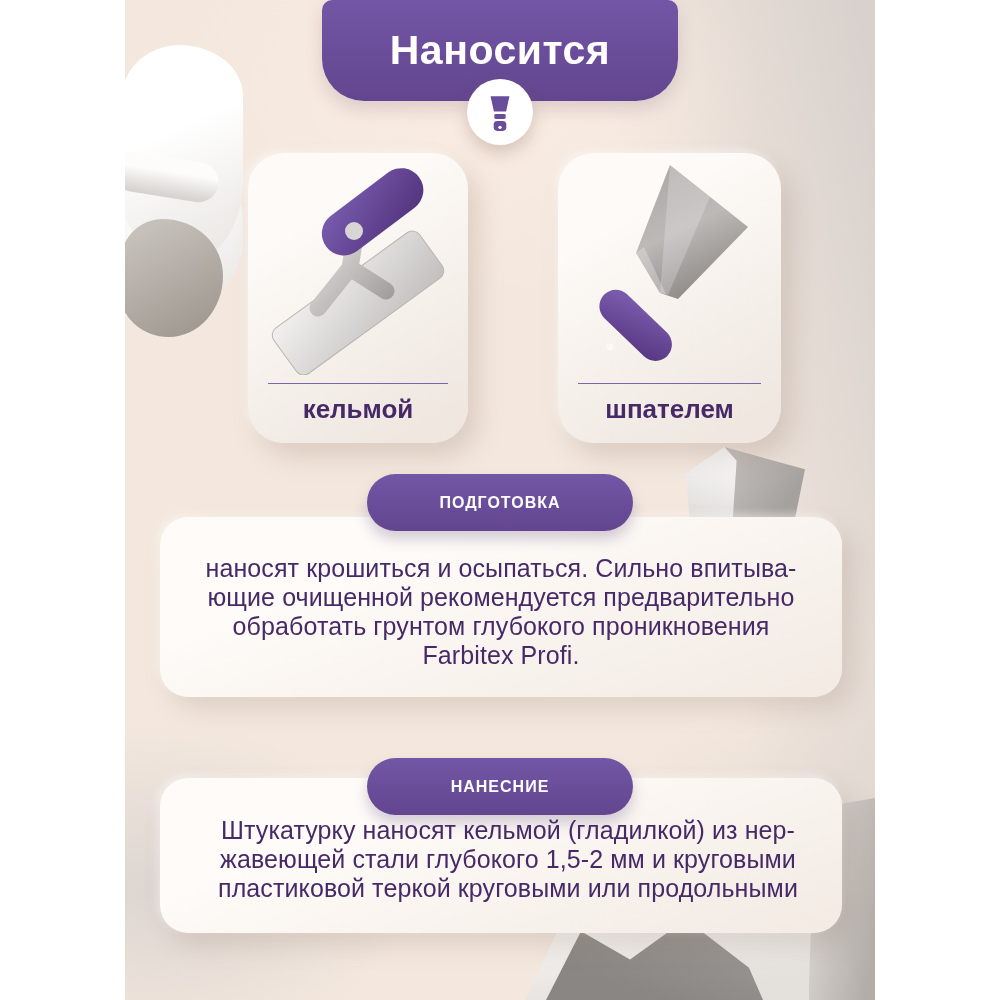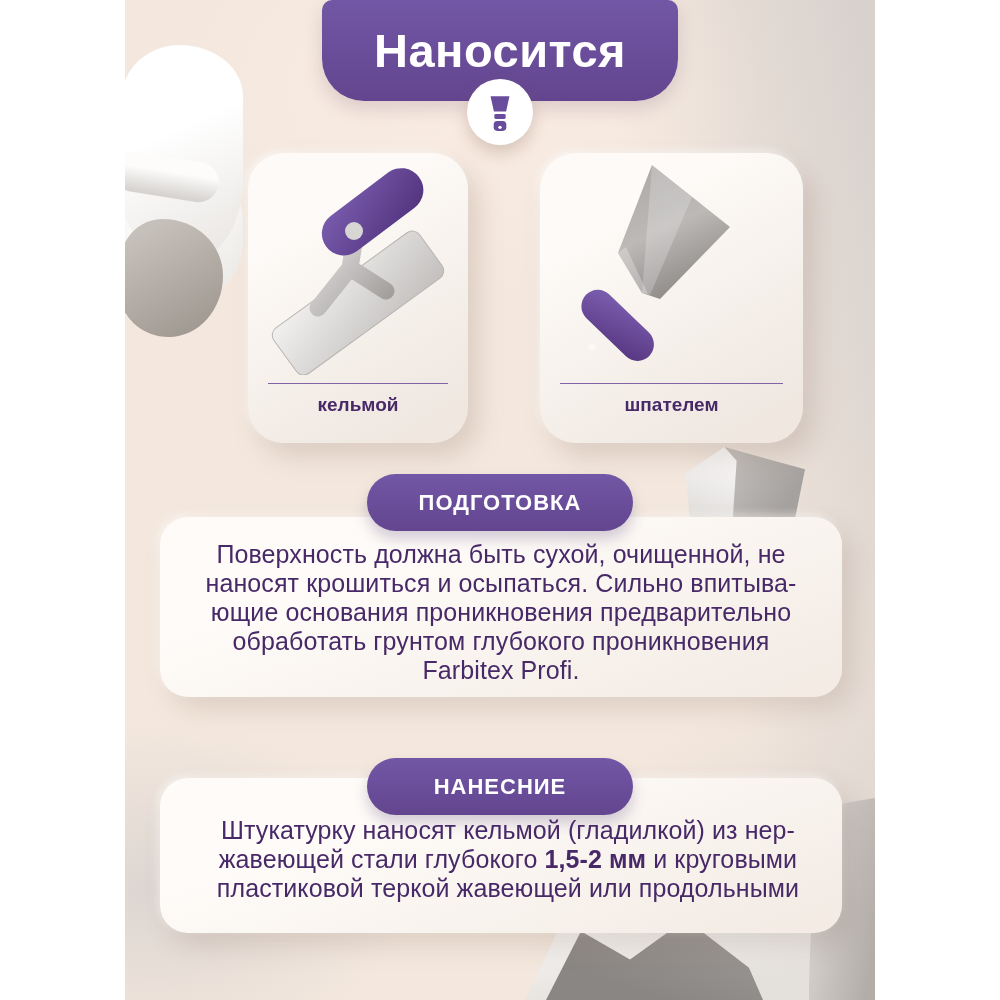--- a/index.html
+++ b/index.html
@@ -31,40 +31,40 @@
   .stone-cube .f1{position:absolute;inset:0;clip-path:polygon(2% 30%,34% 0,44% 16%,40% 100%,6% 92%);background:linear-gradient(200deg,#fbfafa 25%,#dedbd8 90%);}
   .stone-cube .f2{position:absolute;inset:0;clip-path:polygon(34% 0,100% 26%,90% 96%,40% 100%,44% 16%);background:linear-gradient(120deg,#cfcbc8 10%,#a5a19e 80%);}
 
   .rock-br{position:absolute;left:400px;top:798px;width:350px;height:202px;z-index:1;}
   .rock-br .white{position:absolute;inset:0;clip-path:polygon(0 100%,12% 56%,28% 22%,44% 28%,56% 2%,74% 14%,84% 0,100% 6%,100% 100%);background:linear-gradient(170deg,#fefdfc 35%,#e4e0dc 85%);}
   .rock-br .grayl{position:absolute;inset:0;clip-path:polygon(6% 100%,16% 66%,30% 80%,46% 60%,64% 84%,68% 100%);background:linear-gradient(200deg,#b0aca9 20%,#8a8683 85%);}
   .rock-br .colr{position:absolute;left:81%;right:0;top:0;bottom:0;clip-path:polygon(28% 4%,100% 0,100% 100%,0 100%,6% 42%);background:linear-gradient(100deg,#d8d3cf 20%,#b2ada9 90%);}
 
   
   .pill{position:absolute;display:flex;align-items:center;justify-content:center;color:#ffffff;font-weight:bold;background:linear-gradient(180deg,#7257a6 0%,#63458f 100%);}
-  .header-pill{left:197px;top:0;width:356px;height:101px;border-radius:10px 10px 42px 42px;font-size:47px;z-index:3;box-shadow:0 8px 18px rgba(110,80,110,.20);letter-spacing:.5px;}
-  .section-pill{left:242px;width:266px;height:57px;border-radius:29px;font-size:22px;letter-spacing:1px;z-index:5;box-shadow:0 8px 14px rgba(85,62,115,.25);}
+  .header-pill{left:197px;top:0;width:356px;height:101px;border-radius:10px 10px 42px 42px;font-size:41px;z-index:3;box-shadow:0 8px 18px rgba(110,80,110,.20);letter-spacing:.5px;}
+  .section-pill{left:242px;width:266px;height:57px;border-radius:29px;font-size:16px;letter-spacing:1px;z-index:5;box-shadow:0 8px 14px rgba(85,62,115,.25);}
   #pill-preparation{top:474px;}
   #pill-application{top:758px;}
 
   .icon-circle{position:absolute;left:342px;top:79px;width:66px;height:66px;border-radius:50%;background:#ffffff;z-index:6;display:flex;align-items:center;justify-content:center;box-shadow:0 8px 16px rgba(140,110,95,.30);}
 
   
   .tool-card{position:absolute;top:153px;height:290px;border-radius:36px;z-index:2;background:linear-gradient(150deg,#fdfaf7 25%,#efe7e0 90%);box-shadow:10px 14px 26px rgba(130,105,90,.22), -3px -3px 8px rgba(255,255,255,.55);}
   #card-trowel{left:123px;width:220px;}
-  #card-spatula{left:415px;width:263px;}
+  #card-spatula{left:433px;width:223px;}
   .tool-art{position:absolute;left:12px;top:10px;right:12px;height:212px;}
   .tool-divider{position:absolute;left:20px;right:20px;top:230px;height:1px;background:#6a4c9c;opacity:.85;}
-  .tool-label{position:absolute;left:0;right:0;top:241px;text-align:center;color:#482968;font-size:19px;font-weight:600;}
+  .tool-label{position:absolute;left:0;right:0;top:241px;text-align:center;color:#482968;font-size:26px;font-weight:600;}
 
   
   .text-card{position:absolute;left:35px;width:682px;border-radius:28px;z-index:4;display:flex;flex-direction:column;align-items:center;justify-content:center;background:linear-gradient(160deg,#fefbf8 30%,#f3ebe4 95%);box-shadow:10px 12px 26px rgba(130,105,90,.20), -3px -3px 8px rgba(255,255,255,.5);color:#482968;font-size:25px;line-height:29px;text-align:center;letter-spacing:.1px;}
   #card-preparation{top:517px;height:180px;padding-top:10px;box-sizing:border-box;}
   #card-application{top:778px;height:155px;padding-top:8px;box-sizing:border-box;padding-left:14px;}
-  .text-card .b{font-weight:bold;}
+  .text-card .b{font-weight:normal;}
 </style>
 </head>
 <body>
 
 <div class="canvas">
   <div class="poster">
     <div class="bg"></div>
 
     <div class="stone-tl">
       <div class="mid"></div>
@@ -146,32 +146,31 @@
       </svg>
       <div class="tool-divider"></div>
       <div class="tool-label">шпателем</div>
     </div>
 
     <div class="pill section-pill" id="pill-preparation">
       <span>ПОДГОТОВКА</span>
     </div>
     <div class="text-card" id="card-preparation">
       <div>
-          <div>Поверхность должна быть сухой, очищенной, не</div>
           <div>наносят крошиться и осыпаться. Сильно впитыва-</div>
-          <div>ющие основания проникновения предварительно</div>
+          <div>ющие очищенной рекомендуется предварительно</div>
           <div>обработать грунтом глубокого проникновения</div>
           <div>Farbitex Profi.</div>
         </div>
     </div>
 
     <div class="pill section-pill" id="pill-application">
       <span>НАНЕСНИЕ</span>
     </div>
     <div class="text-card" id="card-application">
       <div>
           <div>Штукатурку наносят кельмой (гладилкой) из нер-</div>
           <div><span>жавеющей стали глубокого </span><span class="b">1,5-2 мм</span><span> и круговыми</span></div>
-          <div>пластиковой теркой жавеющей или продольными</div>
+          <div>пластиковой теркой круговыми или продольными</div>
         </div>
     </div>
   </div>
 </div>
 
 </body></html>

